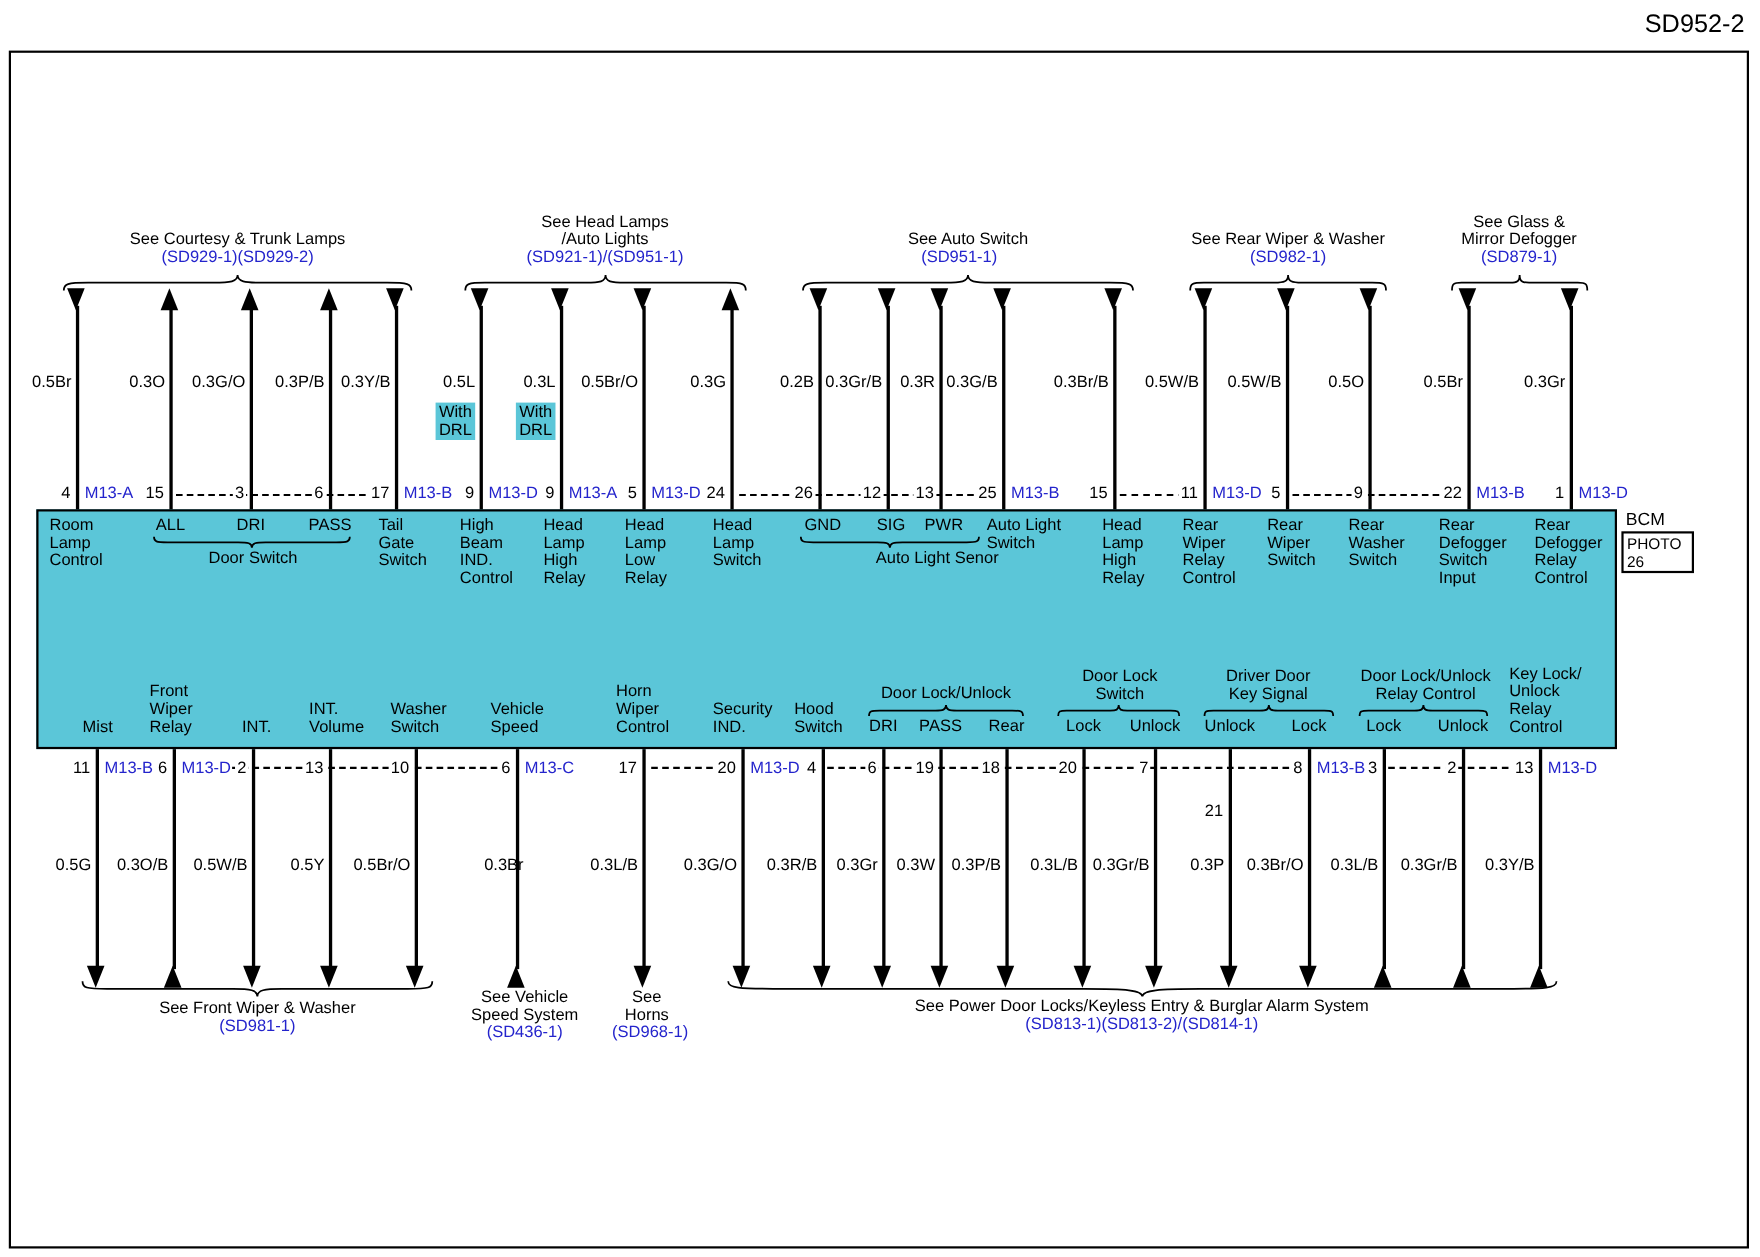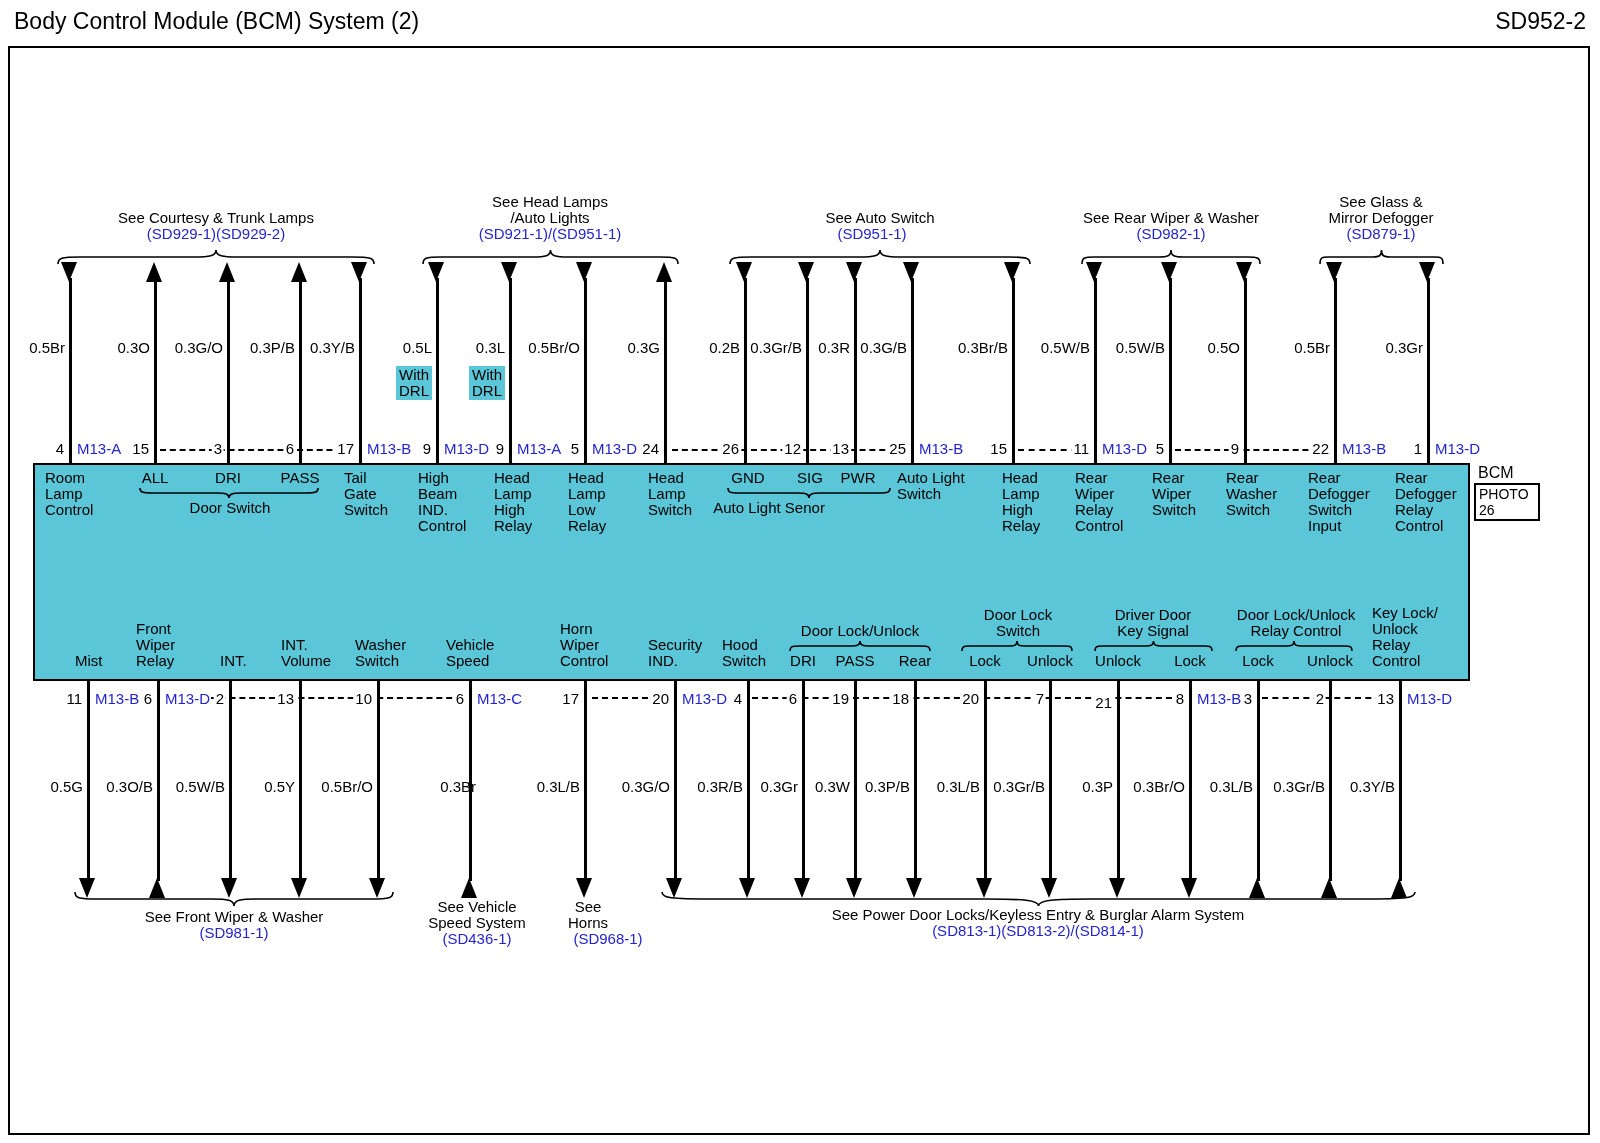--- a/index.html
+++ b/index.html
@@ -26,21 +26,20 @@
   .brace{position:absolute;overflow:visible;}
   .brace path{stroke:#000;fill:none;stroke-width:1.6;}
   .photo-box{position:absolute;border:2px solid #000;background:#fff;box-sizing:border-box;
              font-size:14px;line-height:16px;padding:1px 3px;}
 </style>
 </head>
 <body>
 
 <div class="page">
 
-  <div class="title">Body Control Module (BCM) System (2)</div>
   <div class="code">SD952-2</div>
   <div class="frame"></div>
 
   <div class="lbl ctr" style="left:216px;top:210px">See Courtesy &amp; Trunk Lamps</div>
   <div class="lbl ctr ref" style="left:216px;top:226px">(SD929-1)(SD929-2)</div>
   <svg class="brace" style="left:58px;top:250px;width:316px;height:14px" viewBox="0 0 100 14" preserveAspectRatio="none">
       <path vector-effect="non-scaling-stroke" d="M0,14 C0,8 1,7 7,7 L43,7 C48,7 50,6 50,0 C50,6 52,7 57,7 L93,7 C99,7 100,8 100,14"></path>
     </svg>
 
   <div class="lbl ctr" style="left:550px;top:194px">See Head Lamps
@@ -275,21 +274,21 @@
   <div class="lbl conn" style="left:476px;top:691px">M13-C</div>
   <div class="lbl rt pin" style="left:581px;top:691px">17</div>
   <div class="lbl rt pin" style="left:671px;top:691px">20</div>
   <div class="lbl conn" style="left:681px;top:691px">M13-D</div>
   <div class="lbl rt pin" style="left:744px;top:691px">4</div>
   <div class="lbl rt pin" style="left:799px;top:691px">6</div>
   <div class="lbl rt pin" style="left:851px;top:691px">19</div>
   <div class="lbl rt pin" style="left:911px;top:691px">18</div>
   <div class="lbl rt pin" style="left:981px;top:691px">20</div>
   <div class="lbl rt pin" style="left:1046px;top:691px">7</div>
-  <div class="lbl rt pin" style="left:1114px;top:695px">21</div>
+  <div class="lbl rt pin" style="left:1114px;top:730px">21</div>
   <div class="lbl rt pin" style="left:1186px;top:691px">8</div>
   <div class="lbl conn" style="left:1196px;top:691px">M13-B</div>
   <div class="lbl rt pin" style="left:1254px;top:691px">3</div>
   <div class="lbl rt pin" style="left:1326px;top:691px">2</div>
   <div class="lbl rt pin" style="left:1396px;top:691px">13</div>
   <div class="lbl conn" style="left:1406px;top:691px">M13-D</div>
 
   <div class="bcm-box" style="background: rgb(91, 198, 216);"></div>
   <div class="lbl" style="left:1478px;top:465px;font-size:16px">BCM</div>
   <div class="photo-box" style="left:1474px;top:483px;width:66px;height:38px">
@@ -324,21 +323,21 @@
 Relay</div>
   <div class="lbl" style="left:648px;top:470px">Head
 Lamp
 Switch</div>
   <div class="lbl ctr" style="left:748px;top:470px">GND</div>
   <div class="lbl ctr" style="left:810px;top:470px">SIG</div>
   <div class="lbl ctr" style="left:858px;top:470px">PWR</div>
   <svg class="brace" style="left:728px;top:488px;width:162px;height:10px" viewBox="0 0 100 14" preserveAspectRatio="none">
       <path vector-effect="non-scaling-stroke" d="M0,0 C0,6 1,7 7,7 L43,7 C48,7 50,8 50,14 C50,8 52,7 57,7 L93,7 C99,7 100,6 100,0"></path>
     </svg>
-  <div class="lbl ctr" style="left:769px;top:500px">Auto Light Senor</div>
+  <div class="lbl ctr" style="left:852px;top:500px">Auto Light Senor</div>
   <div class="lbl" style="left:897px;top:470px">Auto Light
 Switch</div>
   <div class="lbl" style="left:1002px;top:470px">Head
 Lamp
 High
 Relay</div>
   <div class="lbl" style="left:1075px;top:470px">Rear
 Wiper
 Relay
 Control</div>
@@ -418,21 +417,21 @@
     </svg>
   <div class="lbl ctr" style="left:234px;top:909px">See Front Wiper &amp; Washer</div>
   <div class="lbl ctr ref" style="left:234px;top:925px">(SD981-1)</div>
 
   <div class="lbl ctr" style="left:477px;top:899px">See Vehicle
 Speed System</div>
   <div class="lbl ctr ref" style="left:477px;top:931px">(SD436-1)</div>
 
   <div class="lbl ctr" style="left:588px;top:899px">See
 Horns</div>
-  <div class="lbl ctr ref" style="left:608px;top:931px">(SD968-1)</div>
+  <div class="lbl ctr ref" style="left:591px;top:931px">(SD968-1)</div>
 
   <svg class="brace" style="left:662px;top:892px;width:753px;height:14px" viewBox="0 0 100 14" preserveAspectRatio="none">
       <path vector-effect="non-scaling-stroke" d="M0,0 C0,6 1,7 7,7 L43,7 C48,7 50,8 50,14 C50,8 52,7 57,7 L93,7 C99,7 100,6 100,0"></path>
     </svg>
   <div class="lbl ctr" style="left:1038px;top:907px">See Power Door Locks/Keyless Entry &amp; Burglar Alarm System</div>
   <div class="lbl ctr ref" style="left:1038px;top:923px">(SD813-1)(SD813-2)/(SD814-1)</div>
 
 </div>
 
 </body></html>

